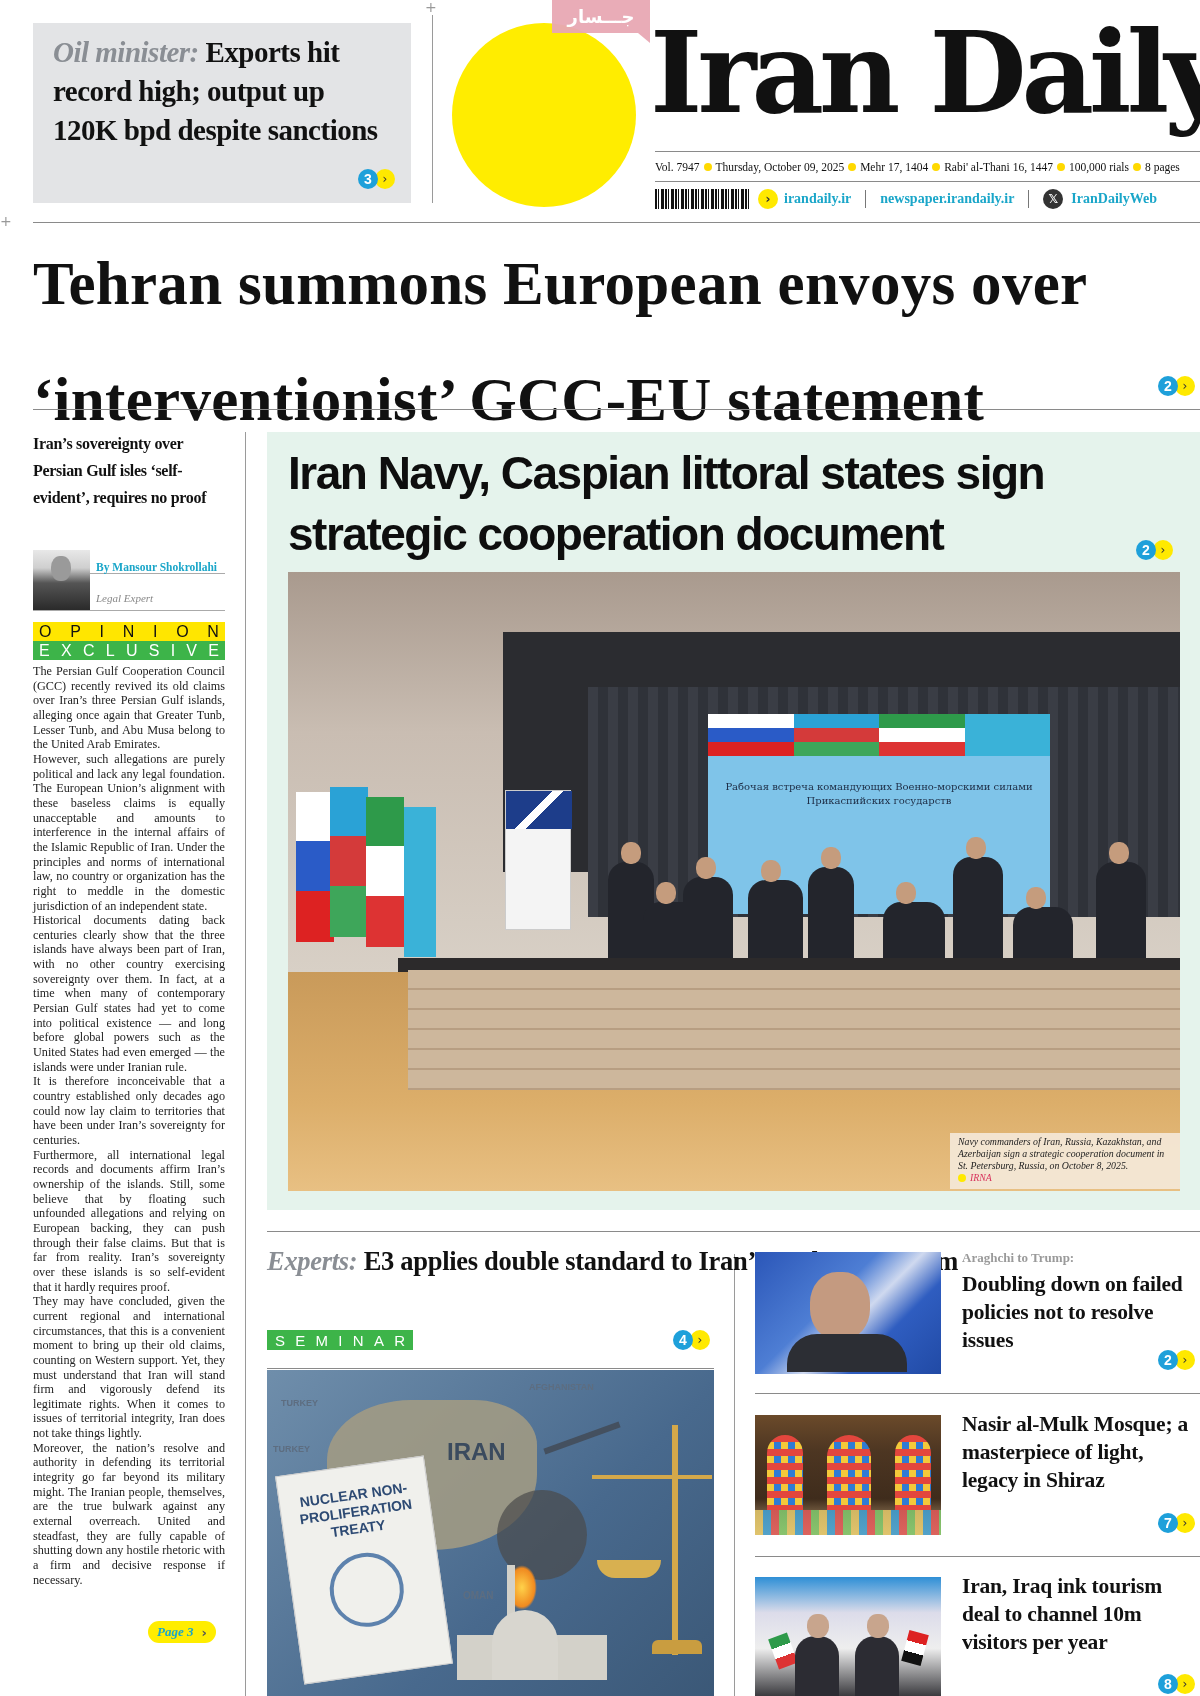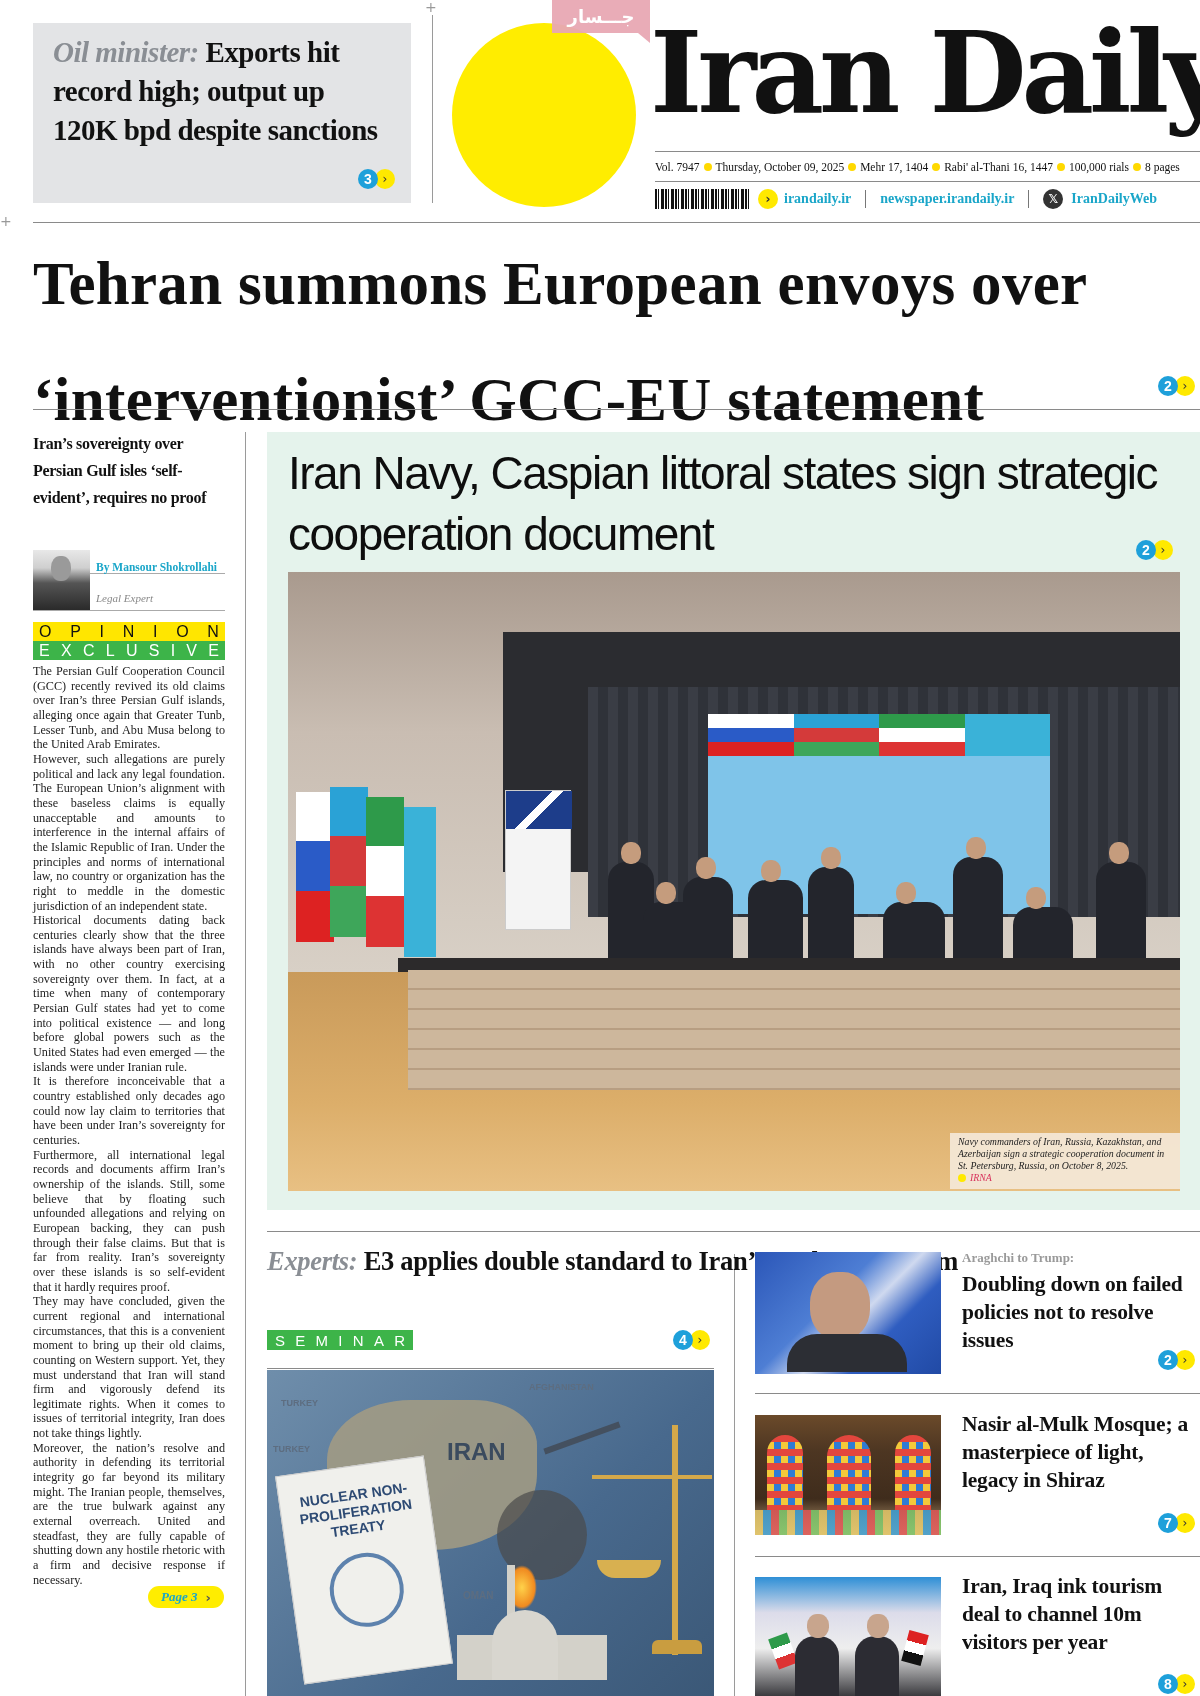--- a/index.html
+++ b/index.html
@@ -36,26 +36,26 @@
 
 #lc-title{left:33px;top:430px;width:200px;font-family:"Liberation Serif",serif;font-weight:bold;font-size:16px;line-height:27px;letter-spacing:-0.3px}
 #lc-photo{left:33px;top:550px;width:57px;height:60px;background:linear-gradient(180deg,#e8e8e8 0,#cfcfcf 30%,#555 55%,#2a2a2a 100%)}
 #lc-photo:before{content:"";position:absolute;left:18px;top:6px;width:20px;height:25px;border-radius:45%;background:#9a9a9a}
 #byline{left:96px;top:561px;font-family:"Liberation Serif",serif;font-weight:bold;font-size:11.5px;color:#1aa6c9}
 #role{left:96px;top:592px;font-family:"Liberation Serif",serif;font-style:italic;font-size:11px;color:#888}
 #opinion{left:33px;top:622px;width:192px;height:19px;background:#ffe600;font-family:"Liberation Sans",sans-serif;font-size:16px;display:flex;justify-content:space-between;align-items:center;padding:0 6px;color:#111}
 #exclusive{left:33px;top:641px;width:192px;height:19px;background:#3db449;font-family:"Liberation Sans",sans-serif;font-size:16px;display:flex;justify-content:space-between;align-items:center;padding:0 6px;color:#fff}
 #lc-body{left:33px;top:664px;width:192px;font-family:"Liberation Serif",serif;font-size:12.2px;line-height:14.65px;text-align:justify;color:#222}
 #lc-body p{margin:0}
-#page3{left:148px;top:1586px;width:76px;height:22px;border-radius:11px;background:#ffed00;font-family:"Liberation Serif",serif;font-style:italic;font-weight:bold;font-size:13px;color:#1aa6c9;display:flex;align-items:center;justify-content:center;gap:8px}
+#page3{left:148px;top:1621px;width:68px;height:22px;border-radius:11px;background:#ffed00;font-family:"Liberation Serif",serif;font-style:italic;font-weight:bold;font-size:13px;color:#1aa6c9;display:flex;align-items:center;justify-content:center;gap:8px}
 #page3 .c{color:#555;font-style:normal;font-family:"DejaVu Sans",sans-serif}
 
 
 #feat{left:267px;top:432px;width:933px;height:778px;background:#e5f3ec}
-#feat-title{left:288px;top:443px;width:880px;font-family:"Liberation Sans",sans-serif;font-weight:normal;font-size:46px;line-height:61px;letter-spacing:-1.5px;color:#0e0e0e}
+#feat-title{left:288px;top:443px;width:880px;font-family:"Liberation Sans",sans-serif;font-weight:bold;font-size:46px;line-height:61px;letter-spacing:-1.5px;color:#0e0e0e}
 #photo{left:288px;top:572px;width:892px;height:619px;overflow:hidden;background:#b9a98f}
 .ph-wall{position:absolute;left:0;top:0;width:892px;height:400px;background:linear-gradient(180deg,#a99a8e 0,#c9bdb2 40%,#d8d0c6 100%)}
 .ph-stage{position:absolute;left:215px;top:60px;width:677px;height:240px;background:#2b2c30}
 .ph-curtain{position:absolute;left:300px;top:115px;width:592px;height:230px;background:repeating-linear-gradient(90deg,#3a3d45 0 10px,#2f3239 10px 20px)}
 .ph-screen{position:absolute;left:420px;top:142px;width:342px;height:200px;background:#7fc4e9}
 .ph-screen .flags{display:flex;height:42px}
 .ph-screen .flags div{flex:1}
 .ph-screen .txt{font-family:"DejaVu Serif",serif;font-size:10px;color:#1d2c44;text-align:center;margin-top:24px;line-height:14px}
 .ph-floor{position:absolute;left:0;top:400px;width:892px;height:219px;background:linear-gradient(180deg,#c99a5a,#dcae6a 60%,#e8c083)}
 .ph-table{position:absolute;left:120px;top:398px;width:772px;height:120px;background:repeating-linear-gradient(180deg,#cdb79c 0 18px,#b79e82 18px 20px)}
@@ -211,20 +211,21 @@
   <div class="ph-wall"></div>
   <div class="ph-stage"></div>
   <div class="ph-curtain"></div>
   <div class="ph-screen">
     <div class="flags">
       <div style="background:linear-gradient(#fff 33%,#2a5bc7 33% 66%,#d22 66%)"></div>
       <div style="background:linear-gradient(#2aa2d6 33%,#d43a3a 33% 66%,#3ea65a 66%)"></div>
       <div style="background:linear-gradient(#2e9a4a 33%,#fff 33% 66%,#d33 66%)"></div>
       <div style="background:#3ab2d8"></div>
     </div>
+    <div class="txt">Рабочая встреча командующих Военно-морскими силами Прикаспийских государств</div>
   </div>
   <div class="flag" style="left:8px;top:220px;background:linear-gradient(#fff 33%,#2a5bc7 33% 66%,#d22 66%)"></div>
   <div class="flag" style="left:42px;top:215px;background:linear-gradient(#2aa2d6 33%,#d43a3a 33% 66%,#3ea65a 66%)"></div>
   <div class="flag" style="left:78px;top:225px;background:linear-gradient(#2e9a4a 33%,#fff 33% 66%,#d33 66%)"></div>
   <div class="flag" style="left:116px;top:235px;width:32px;background:#3ab2d8"></div>
   <div class="banner"></div>
   <div class="person" style="left:320px;top:290px;height:100px"></div>
   <div class="person" style="left:355px;top:330px;height:60px;width:60px"></div>
   <div class="person" style="left:395px;top:305px;height:90px;width:50px"></div>
   <div class="person" style="left:460px;top:308px;height:80px;width:55px"></div>

